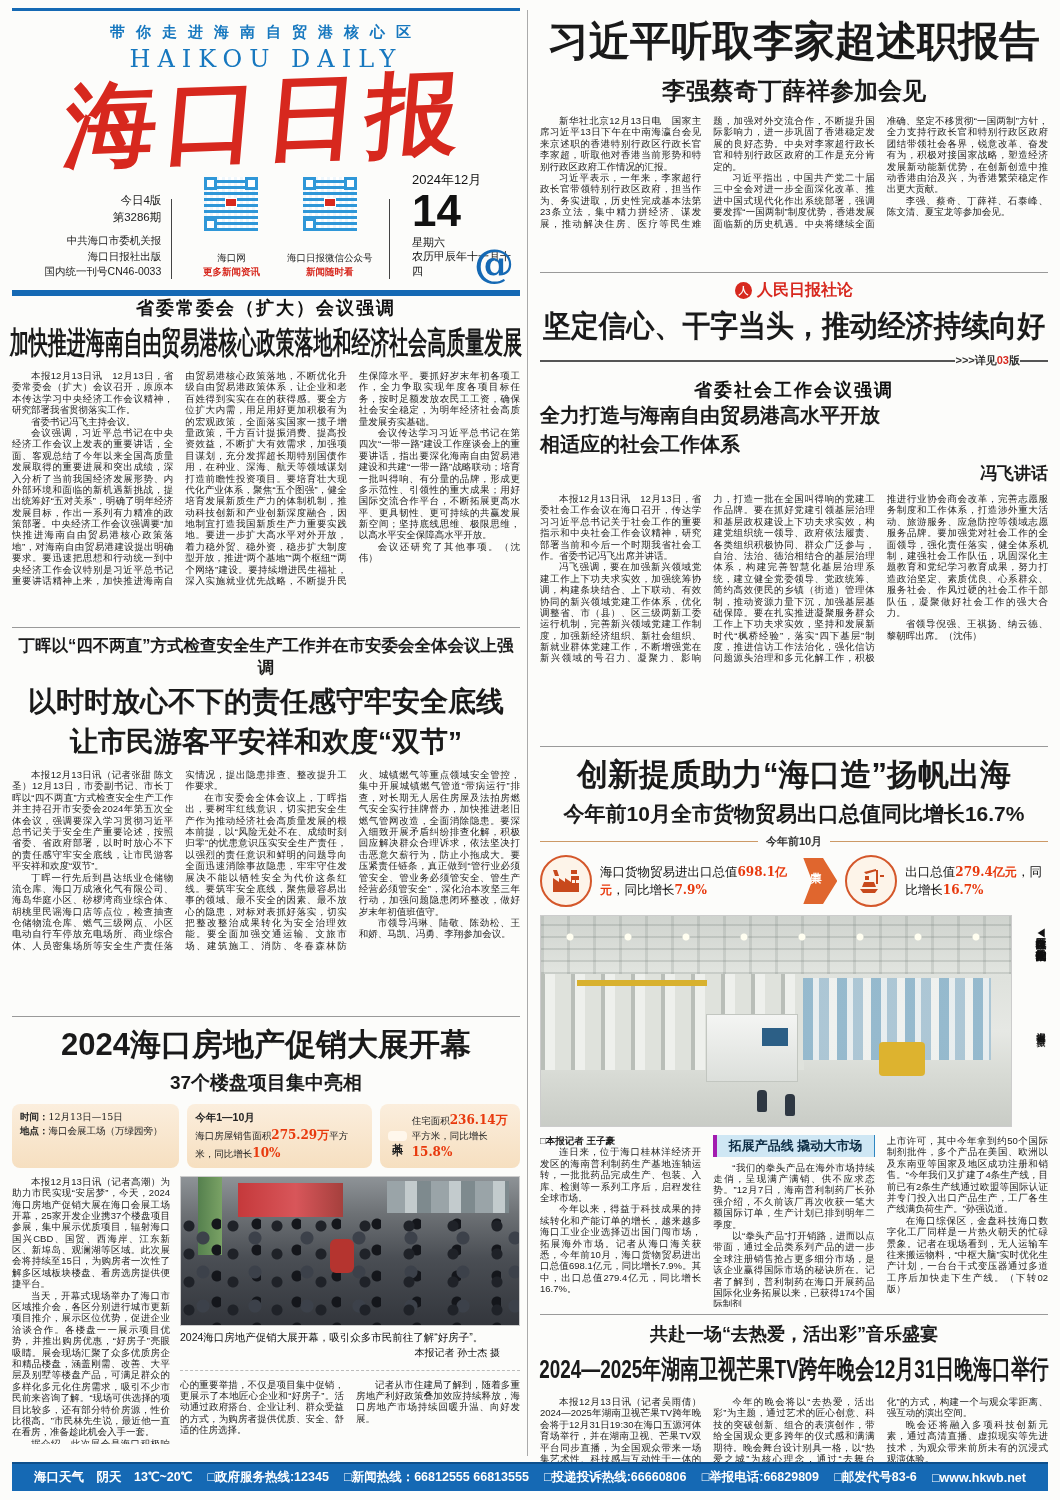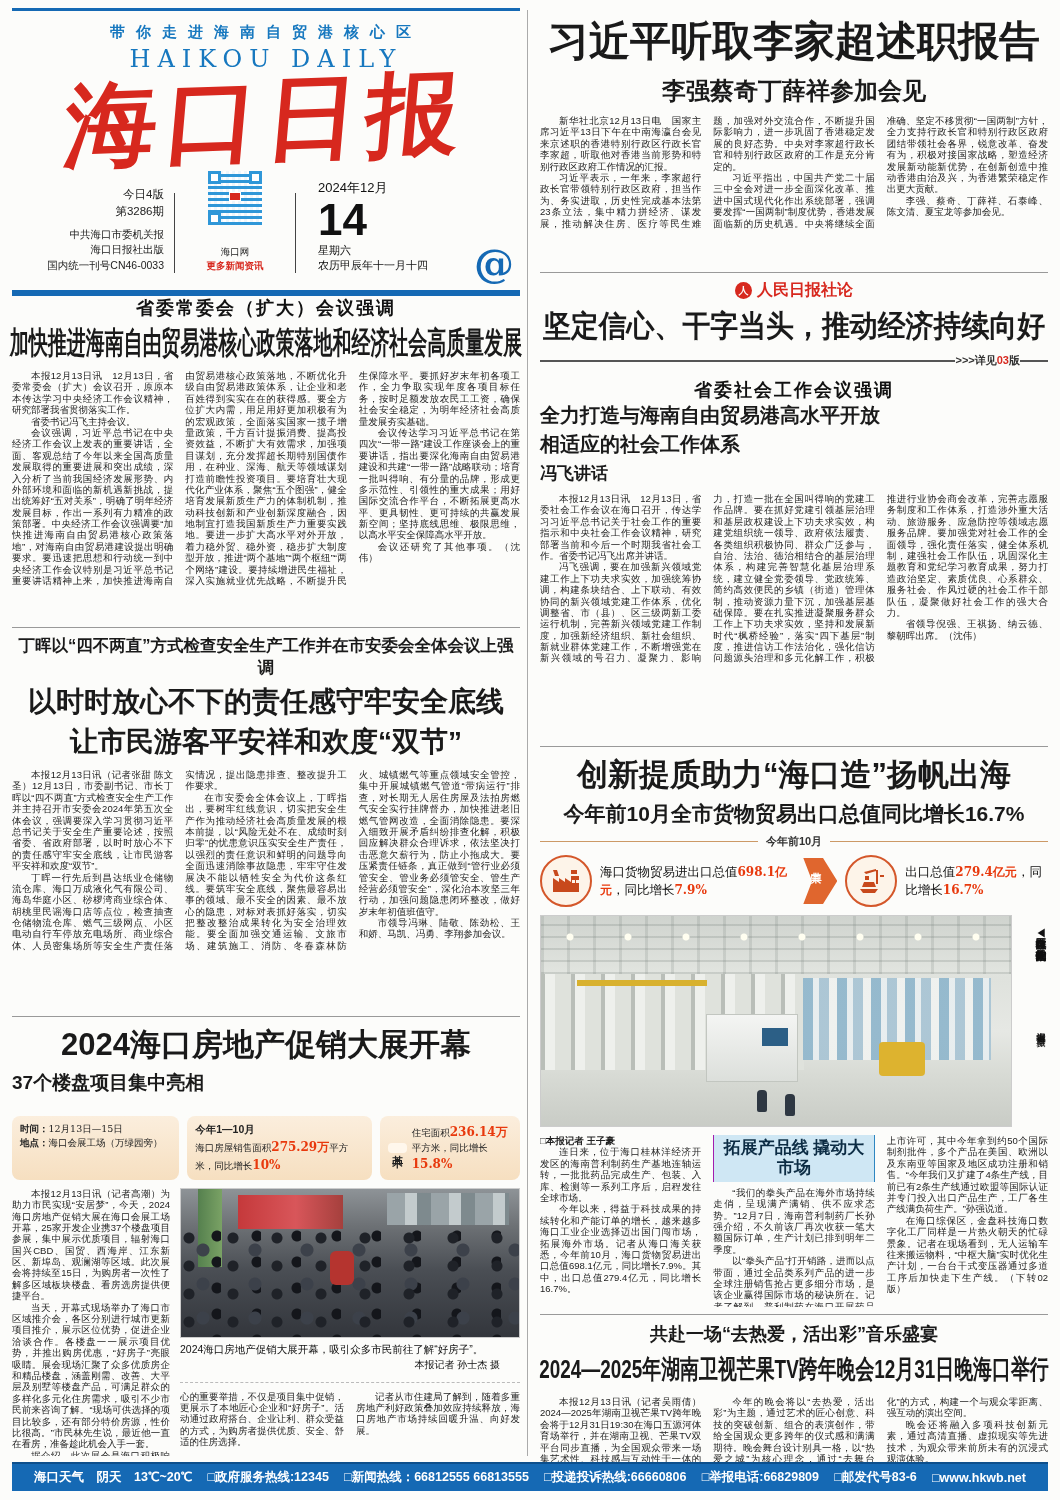--- a/index.html
+++ b/index.html
@@ -54,21 +54,21 @@
   
   .sec-ding{margin-top:4px}
   .d-kicker{font-size:16.5px;font-weight:700;text-align:center;letter-spacing:0}
   .d-h1{text-align:center;font-size:28px;font-weight:900;margin-top:4px}
   .d-h2{text-align:center;font-size:28px;font-weight:900;margin:2px 0 8px}
   .d-body{height:240px}
 
   
   .sec-expo{margin-top:4px}
   .e-h1{text-align:center;font-size:31px;font-weight:900}
-  .e-h2{text-align:left;font-size:19px;font-weight:600;margin:4px 0 20px}
+  .e-h2{text-align:center;font-size:19px;font-weight:600;margin:4px 0 8px}
   .infobox-row{display:flex;gap:8px;margin-bottom:8px}
   .ibox{background:linear-gradient(180deg,#fbeedd,#f6dfc0);border-radius:8px;padding:6px 8px;
         font-family:"DejaVu Serif",serif;font-size:9.5px;line-height:1.5;color:#222}
   .ibox1{width:170px}
   .ibox2{width:188px}
   .ibox3{width:142px;display:flex;align-items:center;gap:5px}
   .ib-label{font-weight:700;font-family:"Liberation Sans",sans-serif}
   .ib-head{font-weight:700;font-family:"Liberation Sans",sans-serif;font-size:10.5px}
   .rednum{color:#e8390d;font-weight:700;font-size:12px;font-style:normal}
   .qizhong-tab{writing-mode:vertical-rl;background:#fff7ec;border-radius:4px;padding:3px 1px;
@@ -112,21 +112,21 @@
   .ed-rule{display:flex;align-items:center;gap:0;margin-top:4px}
   .ed-rule .l1{flex:1;border-top:2px solid #555}
   .ed-rule .l2{width:28px;border-top:2px solid #555}
   .ed-more{font-size:11px;font-weight:700;color:#333}
   .ed-more b{color:#d7281e}
 
   
   .sec-social{margin-top:10px}
   .so-h1,.so-h2{font-size:20px;font-weight:700}
   .so-h2{margin-top:2px}
-  .so-h3{text-align:left;font-size:17px;font-weight:600;margin:4px 0 8px}
+  .so-h3{text-align:right;font-size:17px;font-weight:600;margin:4px 0 8px}
   .so-body{height:246px}
 
   
   .sec-export{margin-top:6px}
   .ex-h1{text-align:center;font-size:31px;font-weight:900}
   .ex-h2{text-align:center;font-size:21px;font-weight:600;margin:4px 0 6px}
   .ig{position:relative;margin-top:2px}
   .ig-period{display:flex;align-items:center;gap:8px;font-size:11px;font-weight:700;color:#333}
   .ig-period .ln{flex:1;border-top:1px solid #c96}
   .ig-row{display:flex;align-items:center;gap:8px;margin:6px 0 8px}
@@ -155,22 +155,22 @@
   .pf-screen{position:absolute;left:47%;top:112px;width:26px;height:18px;background:#2c5f86}
   .pf-yellow{position:absolute;right:86px;top:126px;width:46px;height:34px;background:#ddb32f;border-radius:4px}
   .pf-worker{position:absolute;width:10px;height:22px;background:#2e3742;border-radius:4px 4px 2px 2px}
   .pf-w1{left:46%;bottom:14px}.pf-w2{left:52%;bottom:10px}
   .v-caption{width:32px;writing-mode:vertical-rl;font-size:11px;line-height:1.35;color:#111;padding-top:4px}
   .v-caption .credit{font-size:9.5px;padding-top:70px;display:inline-block}
   .exp-cols{display:flex;gap:12px;margin-top:8px}
   .exp-col{flex:1;height:172px;overflow:hidden;text-align:justify;font-size:9.5px;line-height:1.2;color:#222}
   .exp-col p{text-indent:2em}
   .byline{font-weight:600}
-  .sub-box{background:#cfe7f4;border-left:1px solid #a21caf;border-right:1px solid #2e86c1;
-        font-size:17px;font-weight:700;text-align:center;padding:3px 2px;margin-bottom:5px;color:#0c2c44}
+  .sub-box{background:#cfe7f4;border-left:4px solid #a21caf;border-right:1px solid #2e86c1;
+        font-size:13px;font-weight:700;text-align:center;padding:3px 2px;margin-bottom:5px;color:#0c2c44}
 
   
   .sec-gala{margin-top:6px}
   .g-kicker{text-align:center;font-size:18px;font-weight:600}
   .g-h1{height:42px;display:flex;align-items:center;justify-content:center;margin:2px 0 6px}
   .g-h1 span{font-size:21px;font-weight:900;white-space:nowrap;display:inline-block;transform:scale(.9,1.25)}
   .g-body{height:112px}
 
   
   .footer-bar{position:absolute;left:12px;right:12px;top:1462px;height:29px;background:#1569b4;
@@ -199,20 +199,30 @@
         <div class="mast-sep"></div>
         <div class="qr-block">
           <div class="qr">
               <i class="tl"></i>
               <i class="tr"></i>
               <i class="bl"></i>
               <i class="red-dot"></i>
             </div>
           <div class="qr-name">海口网</div>
           <div class="qr-cap">更多新闻资讯</div>
+        </div>
+        <div class="qr-block">
+          <div class="qr">
+              <i class="tl"></i>
+              <i class="tr"></i>
+              <i class="bl"></i>
+              <i class="red-dot"></i>
+            </div>
+          <div class="qr-name">海口日报微信公众号</div>
+          <div class="qr-cap">新闻随时看</div>
         </div>
         <div class="mast-sep"></div>
         <div class="date-block">
           <div class="dt-ym">2024年12月</div>
           <div class="dt-day">14</div>
           <div>星期六</div>
           <div>农历甲辰年十一月十四</div>
         </div>
       </div>
       <div class="at-logo">@</div>

